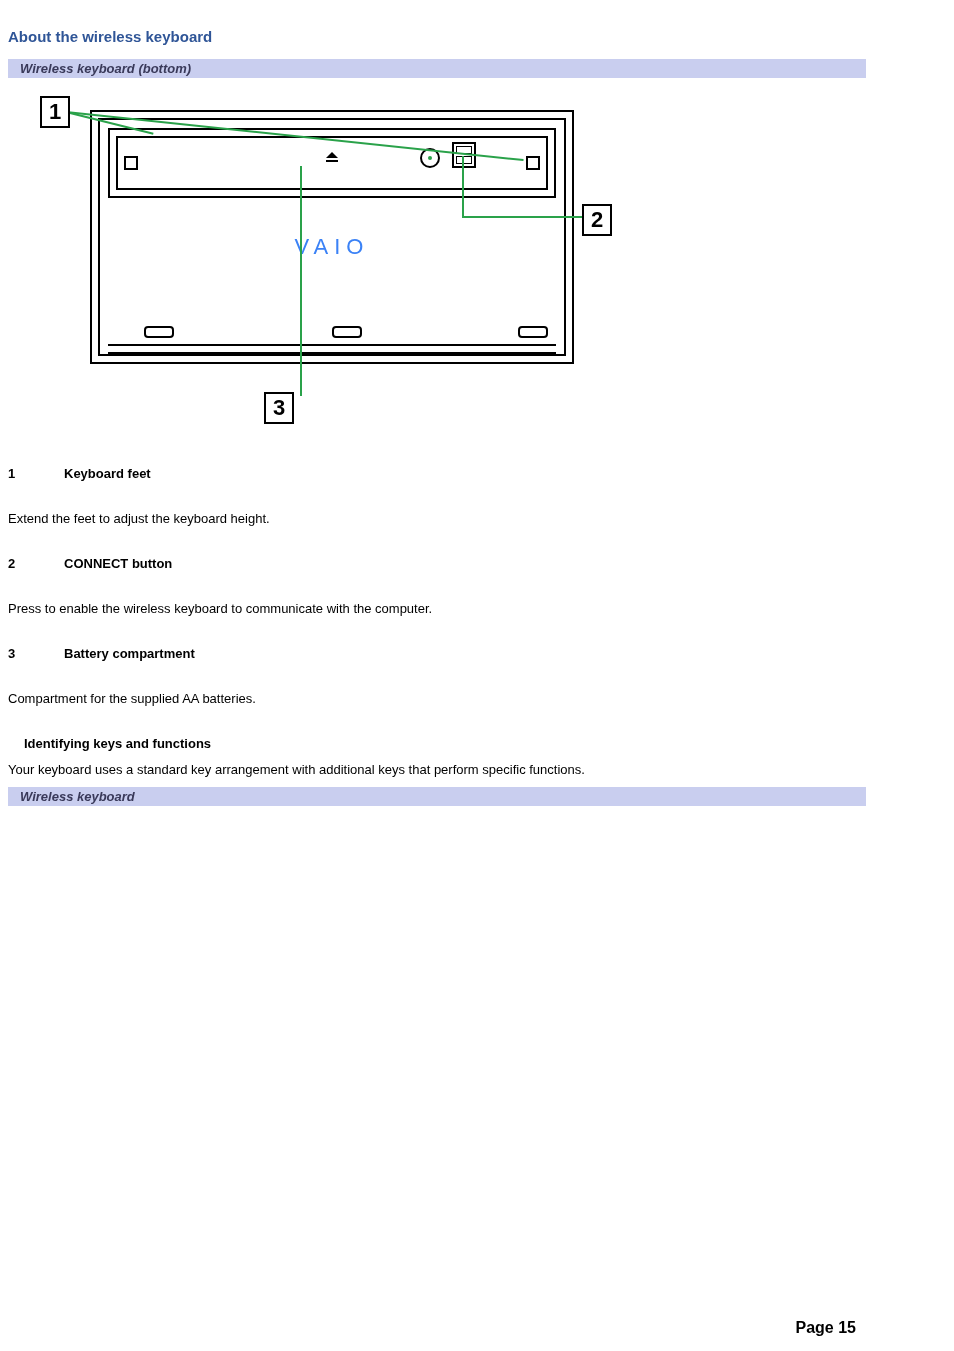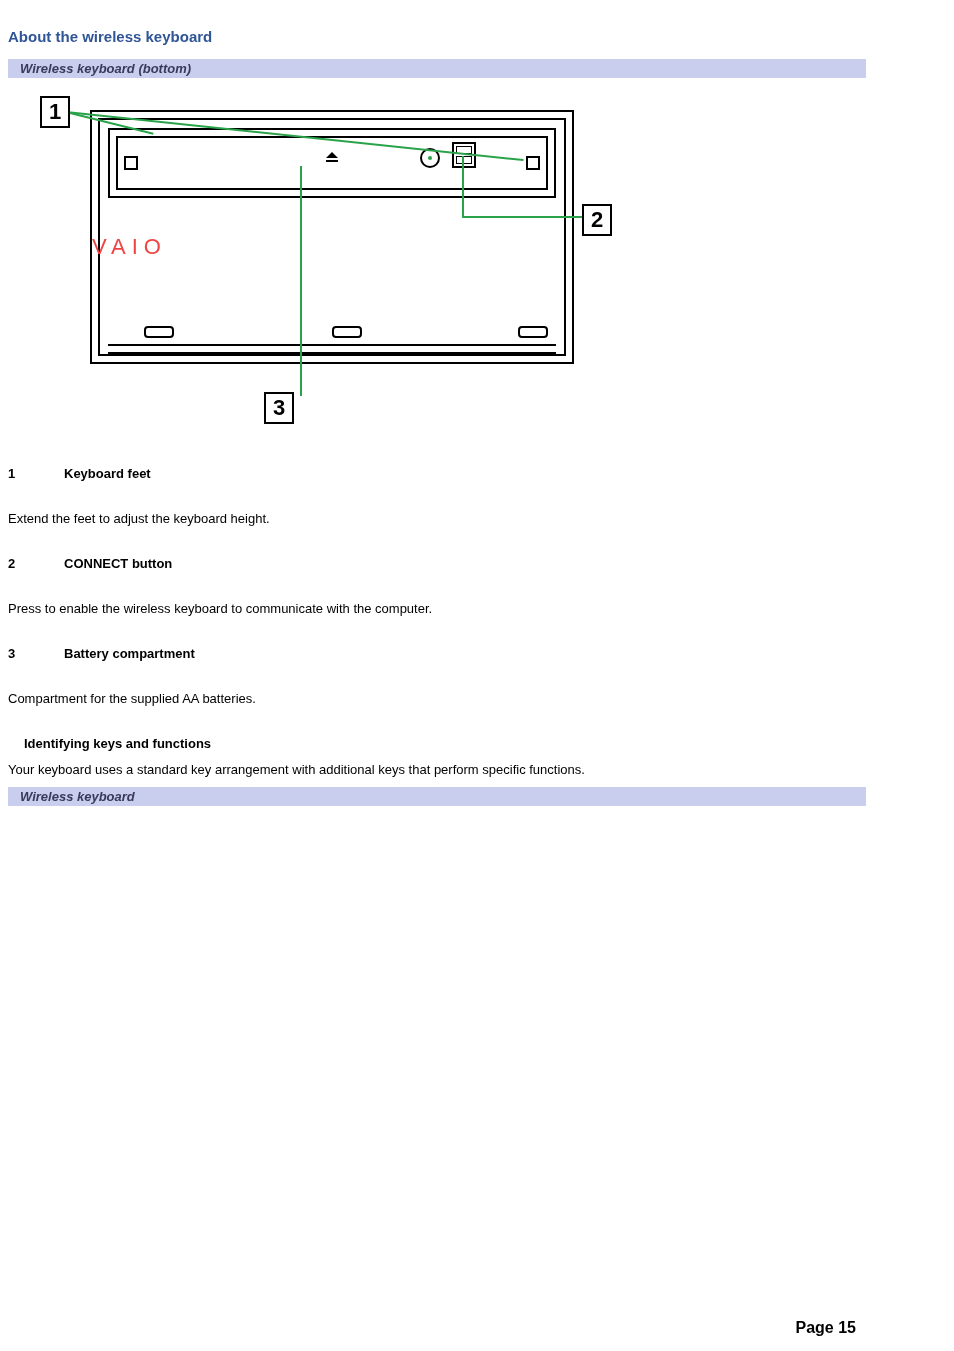--- a/index.html
+++ b/index.html
@@ -126,25 +126,25 @@
     width:20px; height:22px; border:2px solid #000;
   }
   .switch::before{
     content:""; position:absolute; top:2px; left:2px; right:2px; height:6px; border:1px solid #000;
   }
   .switch::after{
     content:""; position:absolute; bottom:2px; left:2px; right:2px; height:6px; border:1px solid #000;
   }
   .logo {
     position:absolute; top: 122px; left: 0; right:0;
-    text-align:left;
+    text-align:center;
     font-family: Arial, sans-serif;
     font-size: 22px;
     letter-spacing: 6px;
-    color: #ef4444;
+    color: #3b82f6;
   }
   .foot-slot { position:absolute; width:26px; height:8px; border:2px solid #000; border-radius:4px; bottom:24px; }
   .fs1{ left: 52px; } .fs2{ left: 240px; } .fs3{ left: 426px; }
   .kbd-stripe{
     position:absolute; left:16px; right:16px; bottom:8px; height:6px;
     border-top:2px solid #000; border-bottom:2px solid #000;
   }
 
   
   .line { position:absolute; background:#2aa24a; z-index:5; }

